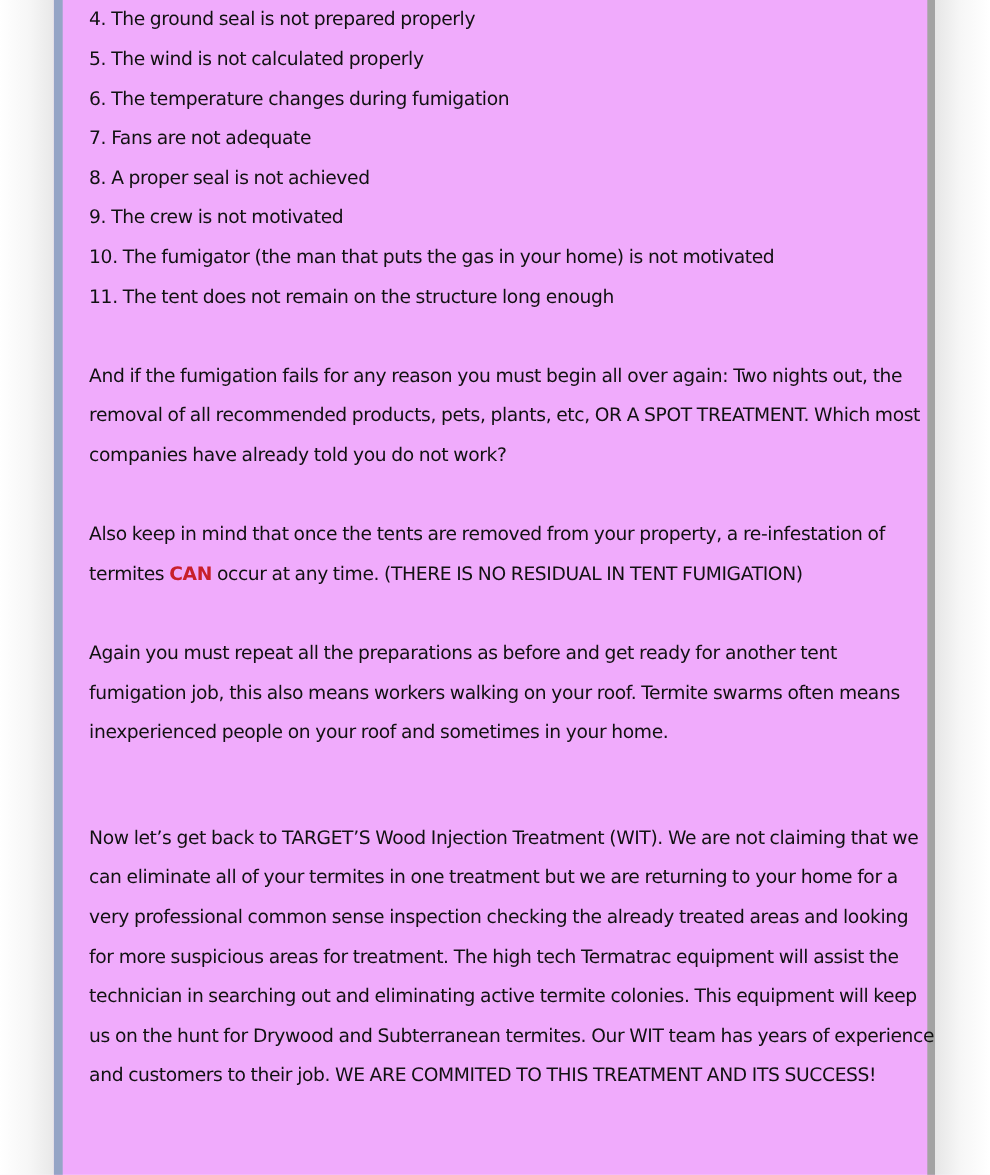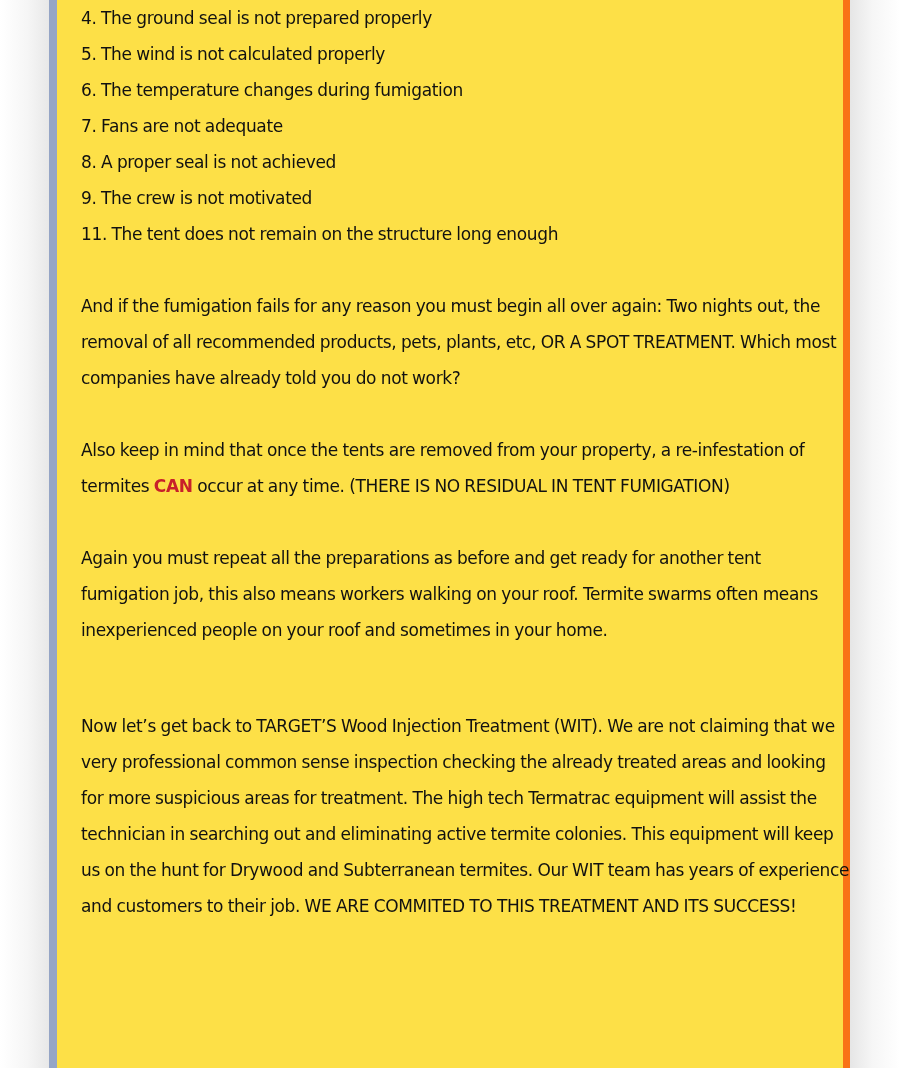--- a/index.html
+++ b/index.html
@@ -13,23 +13,23 @@
       position: absolute; left: 0; top: 0; width: 49px; height: 1068px;
       background: linear-gradient(to right, #ffffff 0%, #f6f6f6 55%, #e8e8e8 100%);
     }
     .shadow-right {
       position: absolute; left: 850px; top: 0; width: 50px; height: 1068px;
       background: linear-gradient(to left, #ffffff 0%, #f6f6f6 55%, #e6e6e6 100%);
     }
     .panel {
       position: absolute; left: 49px; top: 0; width: 801px; height: 1068px;
       box-sizing: border-box;
-      background: #fde047;
+      background: #f0abfc;
       border-left: 8px solid #95a5c6;
-      border-right: 7px solid #f97316;
+      border-right: 7px solid #a3a3a3;
     }
     .content {
       position: absolute; left: 24px; top: 0; width: 755px;
       color: #111111;
       font-size: 17px;
       letter-spacing: -0.35px;
       word-spacing: -0.5px;
     }
     .line { height: 36px; line-height: 36px; white-space: nowrap; }
     .gap { height: 36px; }
@@ -46,20 +46,21 @@
 <div class="panel">
   <div class="content">
 
     <div>
       <div class="line">4. The ground seal is not prepared properly</div>
       <div class="line">5. The wind is not calculated properly</div>
       <div class="line">6. The temperature changes during fumigation</div>
       <div class="line">7. Fans are not adequate</div>
       <div class="line">8. A proper seal is not achieved</div>
       <div class="line">9. The crew is not motivated</div>
+      <div class="line">10. The fumigator (the man that puts the gas in your home) is not motivated</div>
       <div class="line">11. The tent does not remain on the structure long enough</div>
     </div>
 
     <div class="gap"></div>
 
     <div>
       <div class="line">And if the fumigation fails for any reason you must begin all over again: Two nights out, the</div>
       <div class="line"><span>removal of all recommended products, pets, plants, etc, </span><span class="bold">OR A SPOT TREATMENT.</span><span> Which most</span></div>
       <div class="line">companies have already told you do not work?</div>
     </div>
@@ -81,20 +82,21 @@
 
     <div class="gap-sm"></div>
 
     <div>
     </div>
 
     <div class="gap-sm"></div>
 
     <div>
       <div class="line">Now let’s get back to TARGET’S Wood Injection Treatment (WIT). We are not claiming that we</div>
+      <div class="line">can eliminate all of your termites in one treatment but we are returning to your home for a</div>
       <div class="line">very professional common sense inspection checking the already treated areas and looking</div>
       <div class="line">for more suspicious areas for treatment. The high tech Termatrac equipment will assist the</div>
       <div class="line">technician in searching out and eliminating active termite colonies. This equipment will keep</div>
       <div class="line">us on the hunt for Drywood and Subterranean termites. Our WIT team has years of experience</div>
       <div class="line"><span>and customers to their job. </span><span class="bold">WE ARE COMMITED TO THIS TREATMENT AND ITS SUCCESS!</span></div>
     </div>
 
   </div>
 </div>
 

